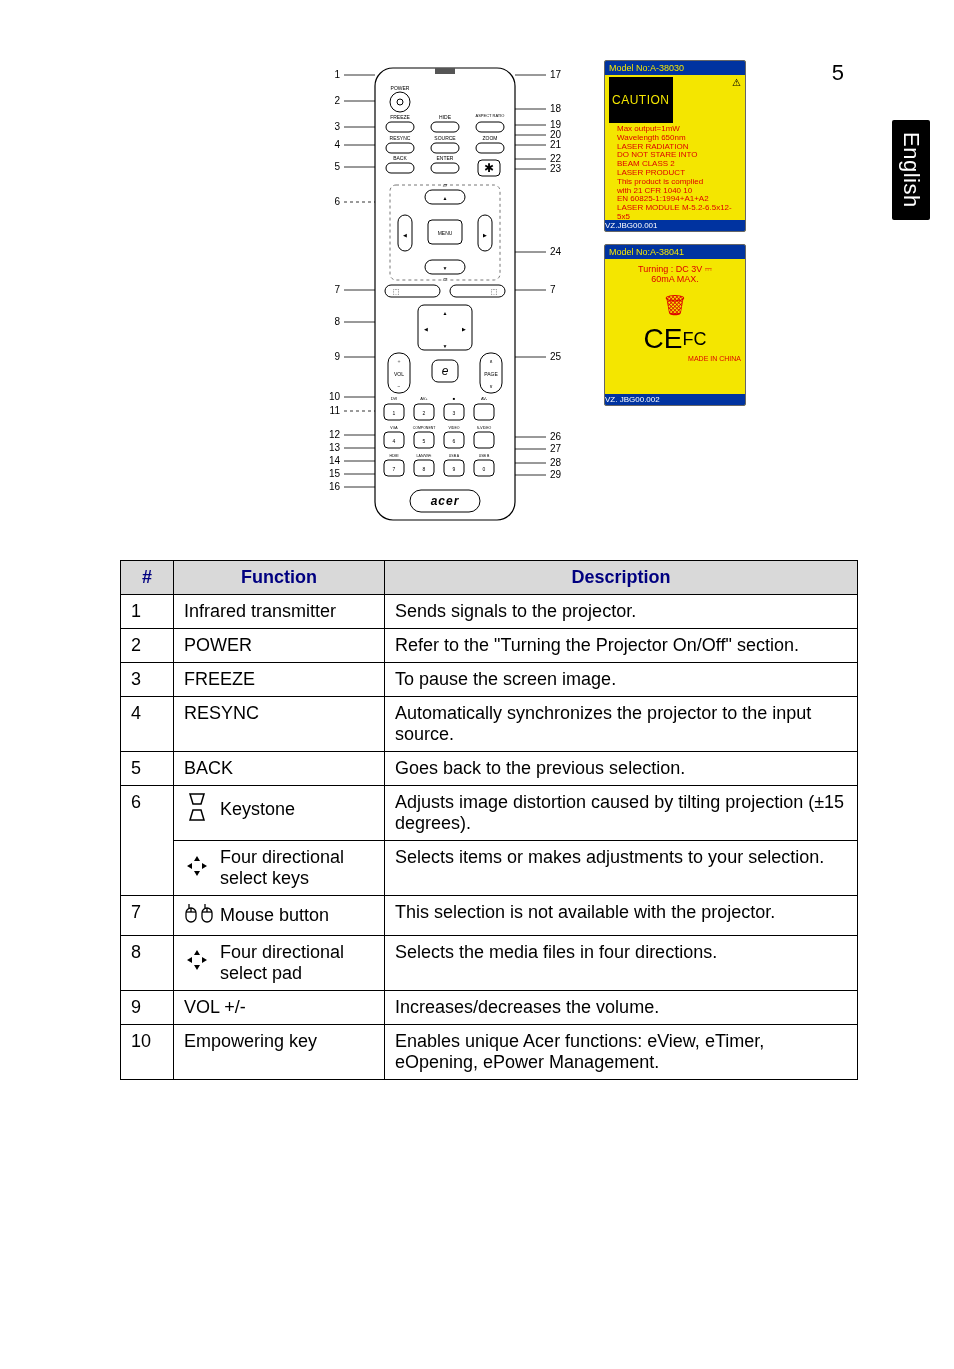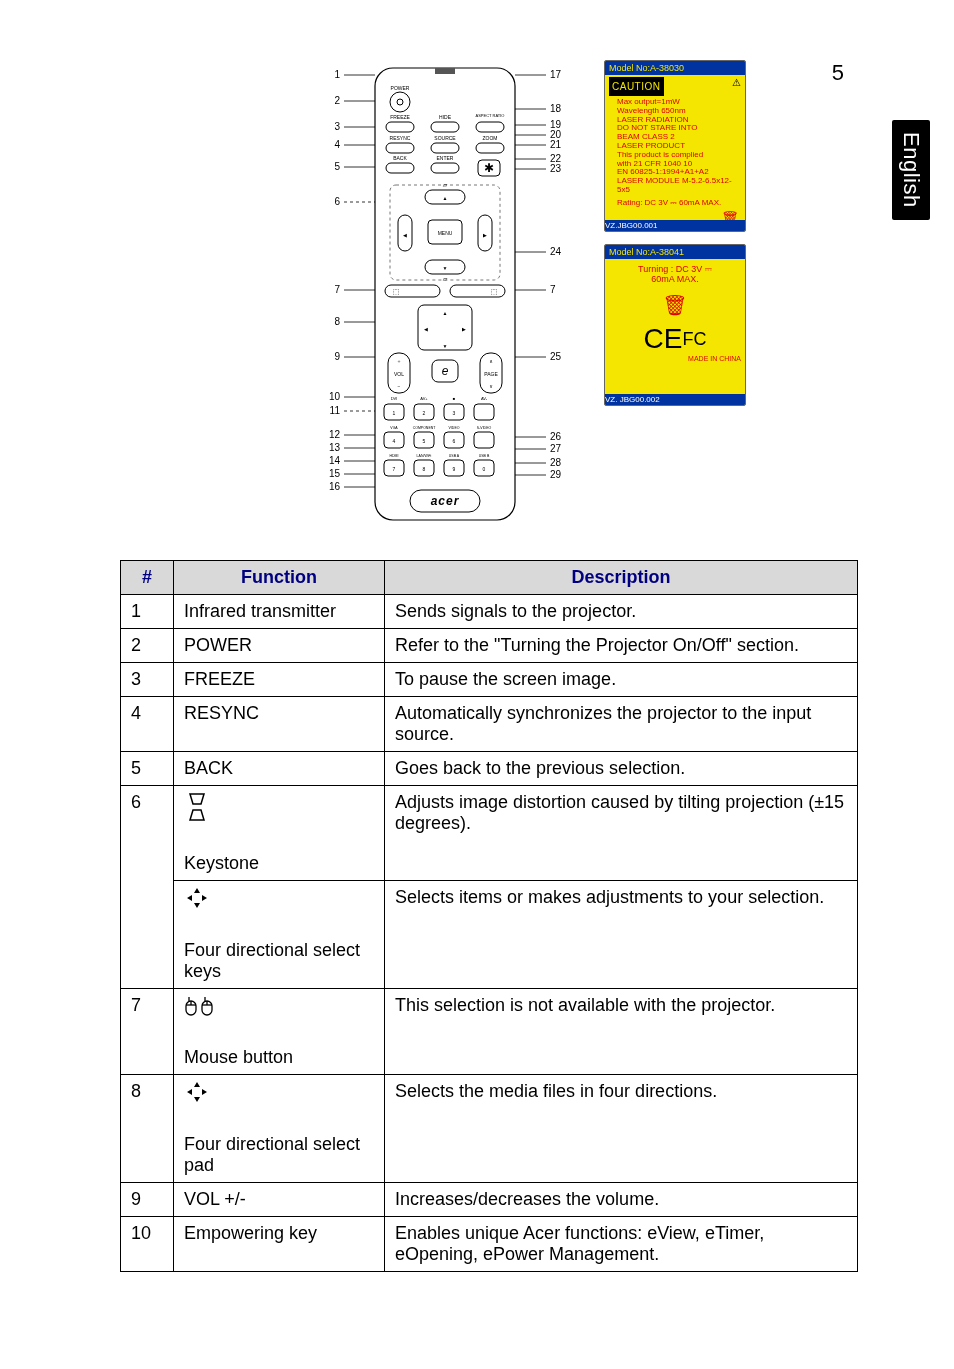--- a/index.html
+++ b/index.html
@@ -75,22 +75,22 @@
     background: #0033a0;
     color: #f4e600;
     font-size: 9px;
     padding: 2px 4px;
     text-align: left;
   }
   .cl-caution {
     display: inline-block;
     background: #000;
     color: #f4e600;
-    font-size: 10px;
-    padding: 4px 3px;
+    font-size: 12px;
+    padding: 16px 3px;
     margin: 2px 0 0 4px;
     letter-spacing: 0.5px;
   }
   .cl-body {
     padding: 2px 12px;
     line-height: 1.1;
   }
   .cl-marks {
     padding: 2px 4px;
     font-size: 28px;
@@ -130,23 +130,22 @@
   table.func thead th {
     background: #d9d9d9;
     color: #000080;
     font-weight: 700;
     text-align: center;
   }
   table.func thead th.num { width: 32px; }
   table.func thead th.fn  { width: 190px; }
   .fn-cell {
     display: flex;
-    align-items: flex-start;
-    gap: 26px;
-    flex-direction: column;
+    align-items: center;
+    gap: 10px;
   }
   .fn-icon {
     width: 26px;
     flex: 0 0 26px;
     text-align: center;
     line-height: 1.1;
   }
   .fn-icon svg { display: inline-block; }
   .acer-logo {
     font-style: italic;

